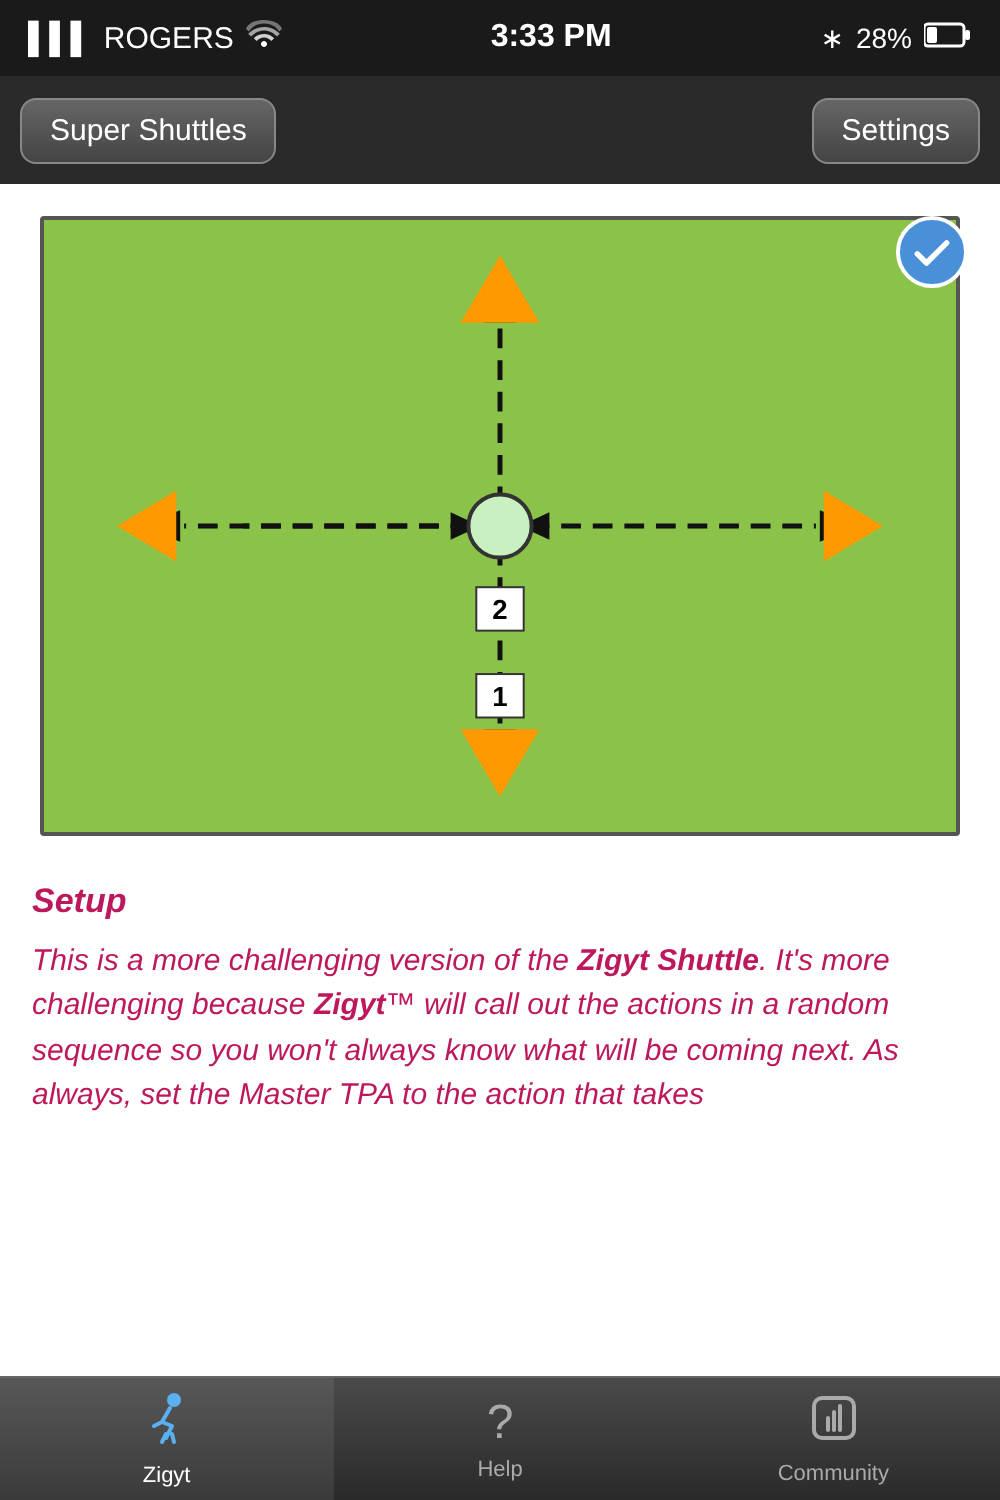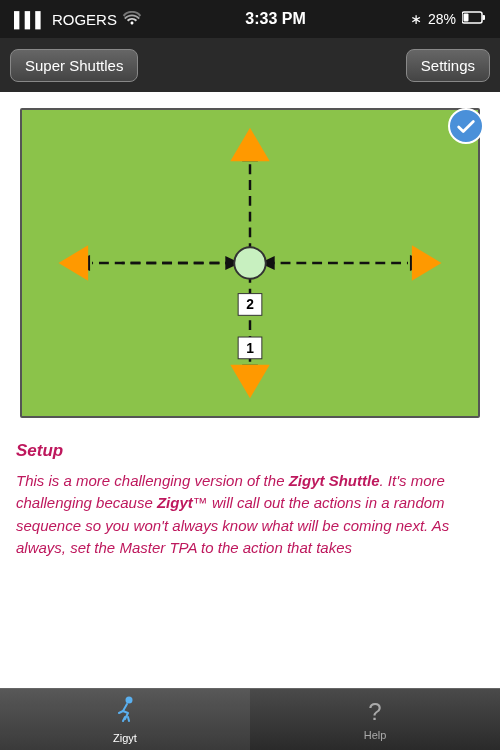--- a/index.html
+++ b/index.html
@@ -247,13 +247,22 @@
         <path d="M14 22l-2 4" stroke="#5ab0f0" stroke-width="2" stroke-linecap="round" fill="none"></path>
         <path d="M17 22l1 4" stroke="#5ab0f0" stroke-width="2" stroke-linecap="round" fill="none"></path>
       </svg>
     </span>
     <span class="tab-label">Zigyt</span>
   </div>
   <div class="tab-item">
     <span class="tab-icon" style="font-size:24px; color:#aaa;">?</span>
     <span class="tab-label" style="color:#aaa;">Help</span>
   </div>
+  <div class="tab-item">
+    <span class="tab-icon" style="color:#aaa;">
+      <svg width="26" height="26" viewBox="0 0 26 26" fill="none">
+        <rect x="3" y="3" width="20" height="20" rx="4" fill="none" stroke="#aaa" stroke-width="2"></rect>
+        <path d="M10 13v6M13 10v9M16 7v12" stroke="#aaa" stroke-width="2" stroke-linecap="round"></path>
+      </svg>
+    </span>
+    <span class="tab-label" style="color:#aaa;">Community</span>
+  </div>
 </div>
 
 </body></html>

